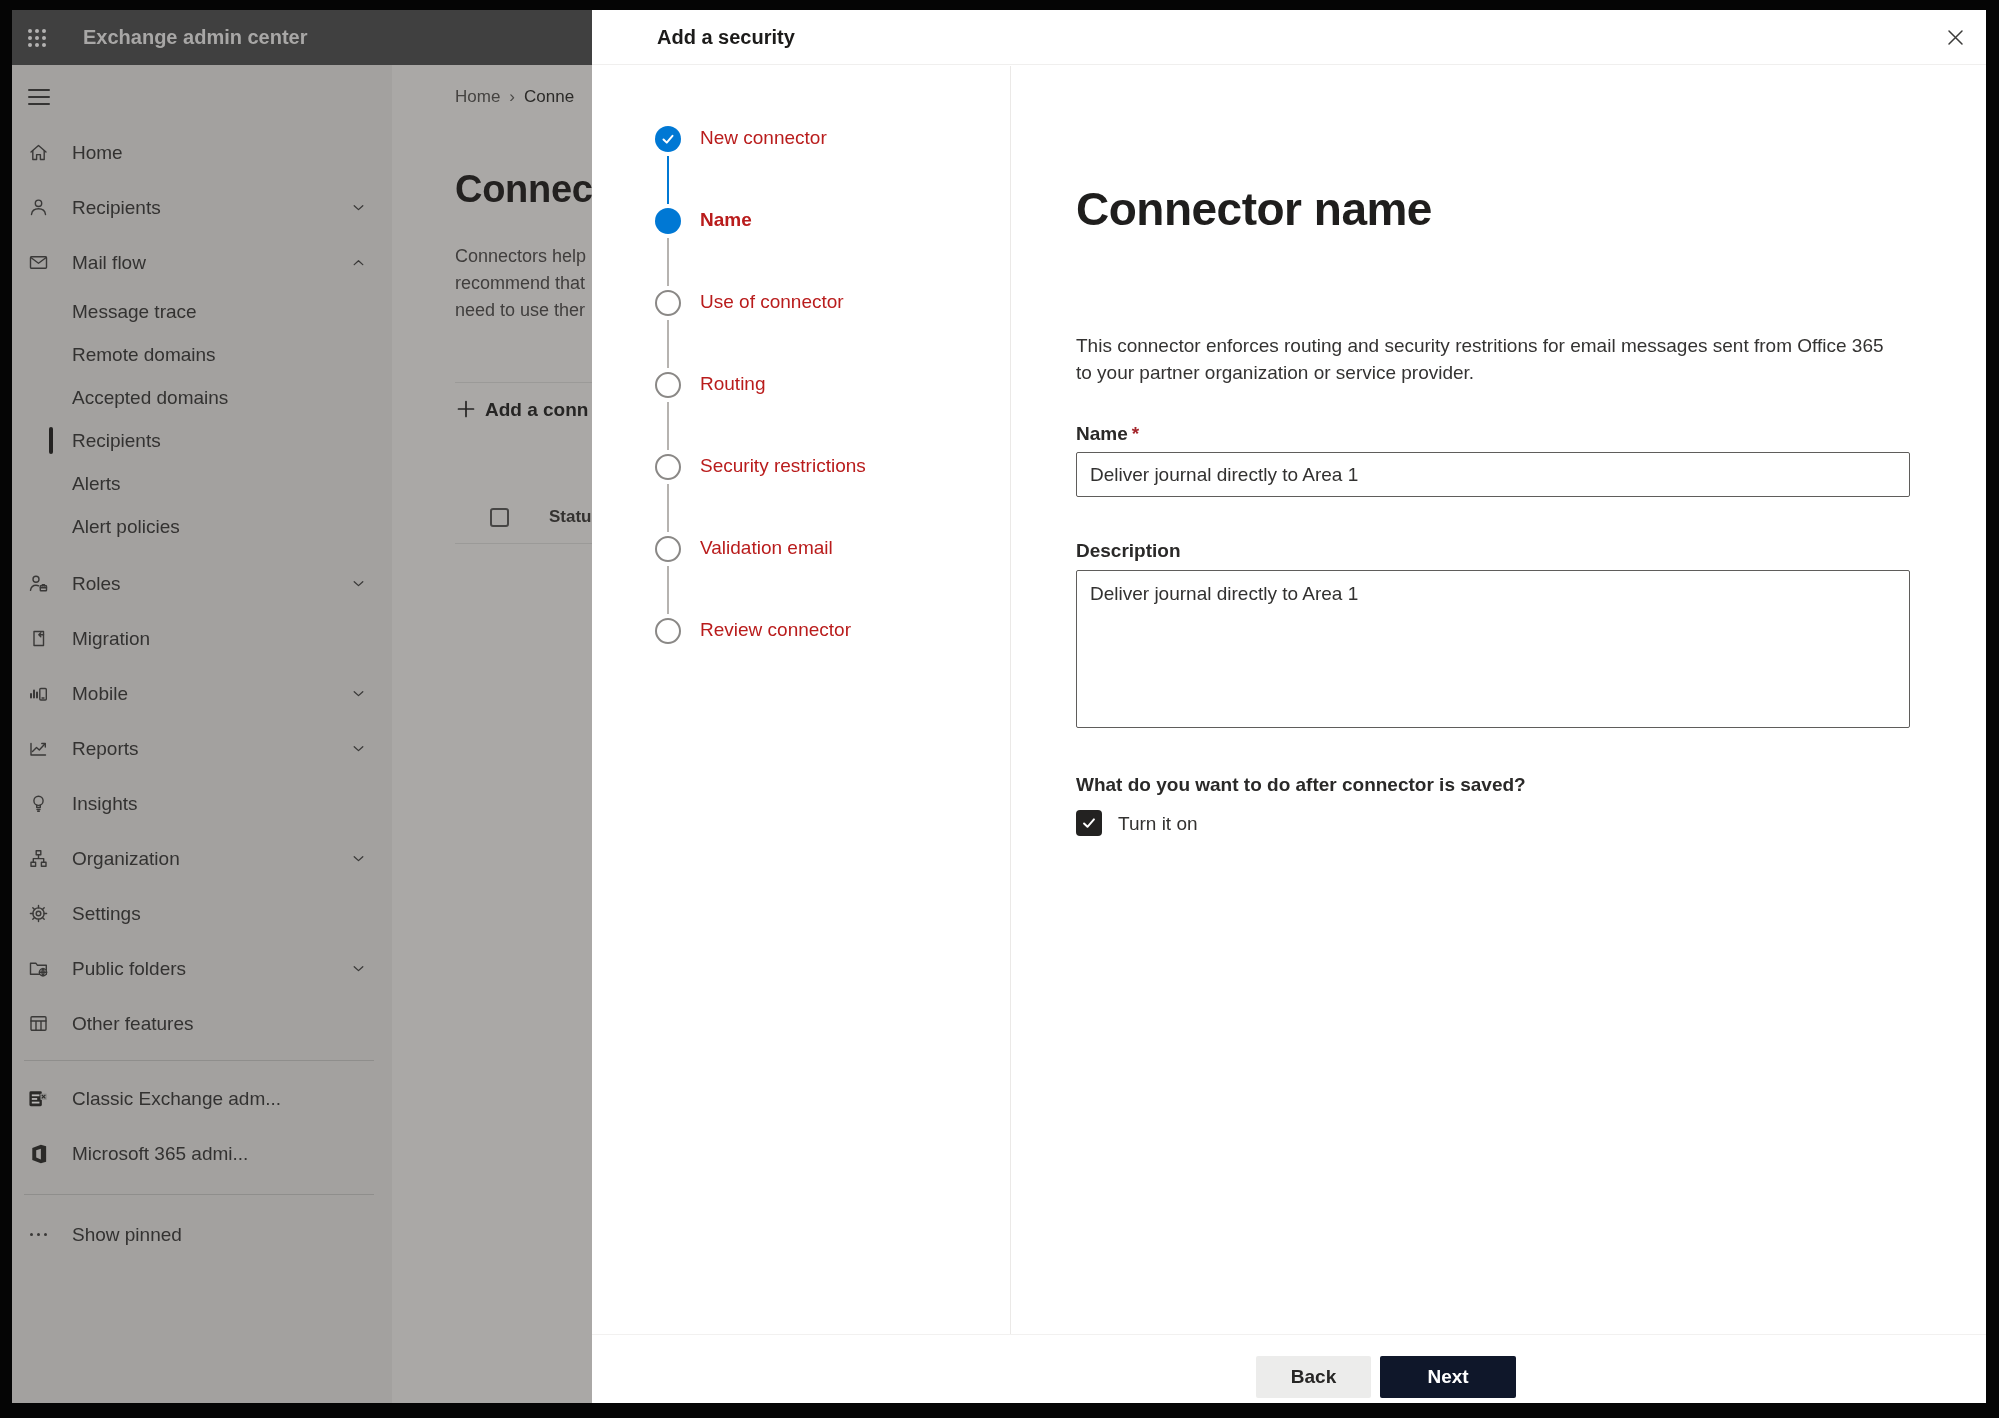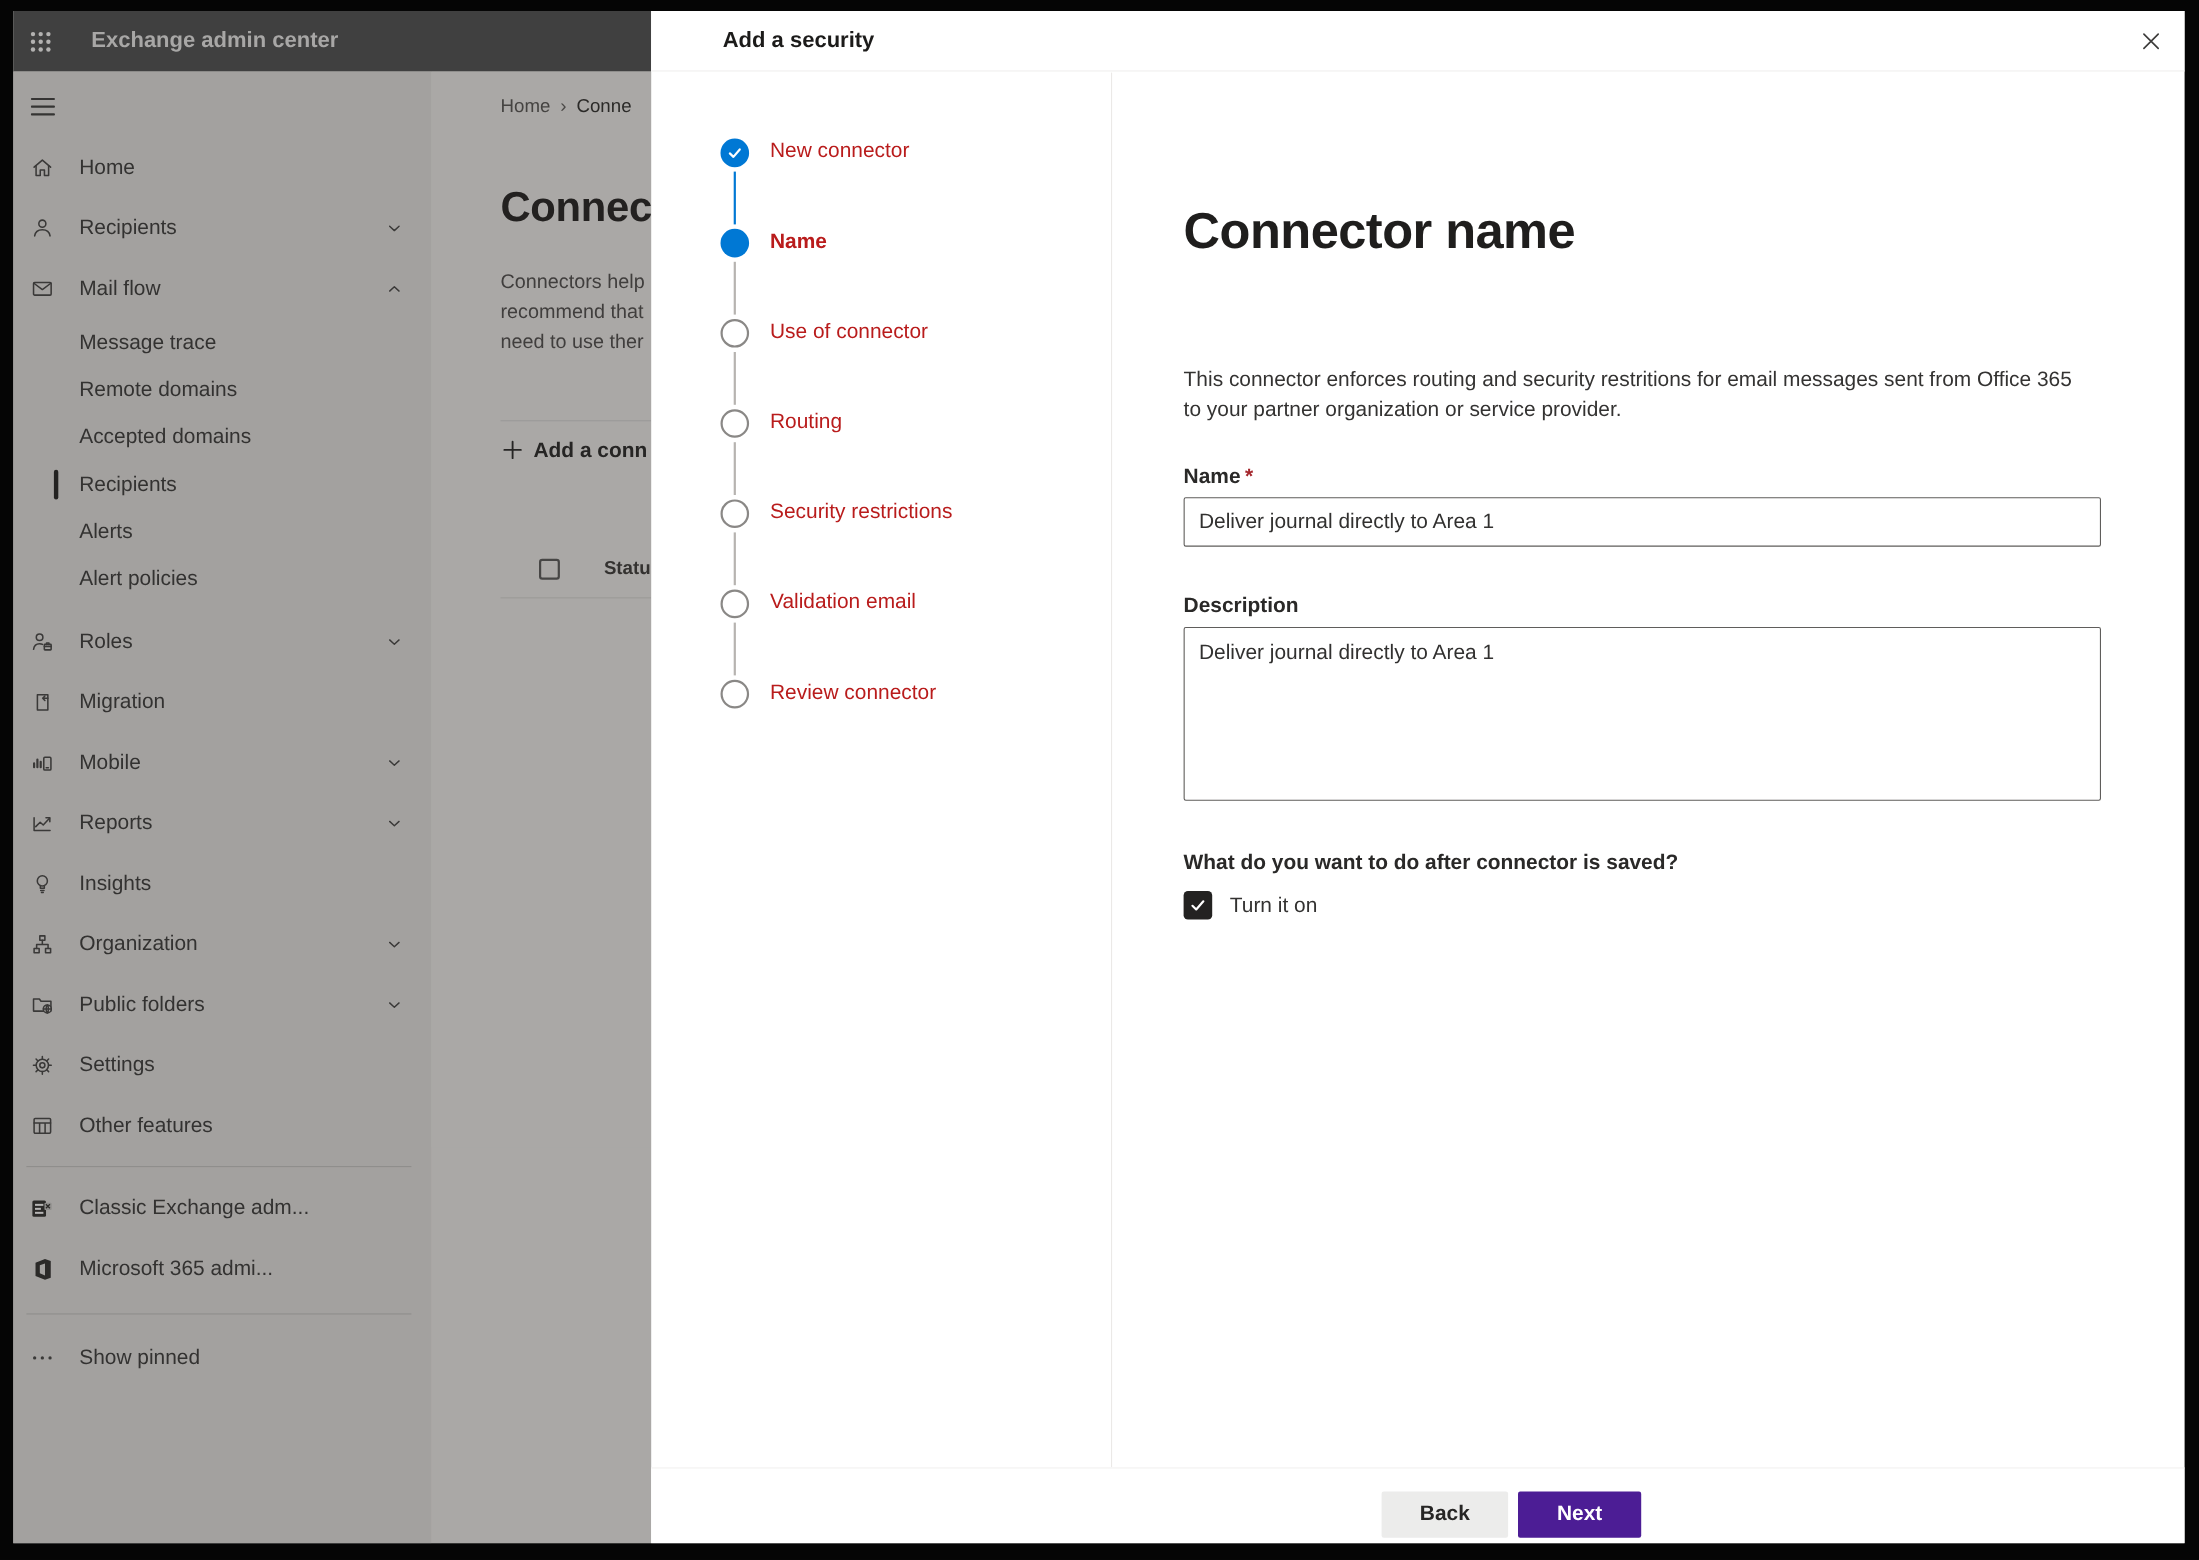--- a/index.html
+++ b/index.html
@@ -74,21 +74,21 @@
   .name-input{position:absolute;left:65px;top:386px;width:834px;height:45px;border:1px solid #5f5d5b;border-radius:2px;background:#fff;font-family:"Liberation Sans",sans-serif;font-size:19px;color:#323130;padding:0 13px;outline:none;}
   .desc-label{top:474px;}
   .desc-input{position:absolute;left:65px;top:504px;width:834px;height:158px;border:1px solid #5f5d5b;border-radius:2px;background:#fff;font-family:"Liberation Sans",sans-serif;font-size:19px;color:#323130;padding:11px 13px;resize:none;outline:none;line-height:24px;}
   .question-label{top:708px;}
   .turn-check{position:absolute;left:65px;top:744px;width:26px;height:26px;background:#232221;border-radius:4px;display:flex;align-items:center;justify-content:center;cursor:pointer;}
   .turn-label{position:absolute;left:107px;top:747px;font-size:19px;color:#333231;white-space:nowrap;}
 
   .modal-footer{position:absolute;left:0;bottom:0;right:0;height:69px;background:#fff;border-top:1px solid #f2f1f0;}
   .btn{position:absolute;top:21px;height:42px;border:none;border-radius:2px;font-family:"Liberation Sans",sans-serif;font-size:19px;font-weight:600;cursor:pointer;}
   .btn-back{left:664px;width:115px;background:#ececeb;color:#272625;}
-  .btn-next{left:788px;width:112px;background:#4c1d95;color:#fff;}
+  .btn-next{left:788px;width:136px;background:#0f172a;color:#fff;}
 
   svg{display:block;}
   .stroke-ic{stroke:#3a3938;fill:none;stroke-width:1.4;stroke-linecap:round;stroke-linejoin:round;}
 </style>
 </head>
 <body>
 
 <div class="canvas">
   <div class="screen">
 
@@ -269,42 +269,42 @@
           <span class="chev">
             <svg width="15" height="15" viewBox="0 0 21 21" class="stroke-ic" style="stroke-width:1.8">
                 <path d="M4.5 8 L10.5 13.5 L16.5 8"></path>
               </svg>
           </span>
         </div>
 
         <div class="nav-item top">
           <span class="ic">
             <svg width="21" height="21" viewBox="0 0 21 21" class="stroke-ic">
+                <circle cx="10.5" cy="10.5" r="2.3"></circle>
+                <circle cx="10.5" cy="10.5" r="5.6"></circle>
+                <path d="M16.1 10.5 H18.6 M14.46 14.46 L16.2 16.2 M10.5 16.1 V18.6 M6.54 14.46 L4.8 16.2 M4.9 10.5 H2.4 M6.54 6.54 L4.8 4.8 M10.5 4.9 V2.4 M14.46 6.54 L16.2 4.8"></path>
+              </svg>
+          </span>
+          <span class="lbl">Settings</span>
+        </div>
+
+        <div class="nav-item top">
+          <span class="ic">
+            <svg width="21" height="21" viewBox="0 0 21 21" class="stroke-ic">
                 <path d="M2.5 5.2 H7.8 L9.3 7.2 H18.3 V16.2 H2.5 Z"></path>
                 <circle cx="15" cy="14.2" r="3.6" fill="#a3a19f"></circle>
                 <path d="M11.4 14.2 H18.6 M15 10.6 C16.4 11.8 16.4 16.6 15 17.8 M15 10.6 C13.6 11.8 13.6 16.6 15 17.8"></path>
               </svg>
           </span>
           <span class="lbl">Public folders</span>
           <span class="chev">
             <svg width="15" height="15" viewBox="0 0 21 21" class="stroke-ic" style="stroke-width:1.8">
                 <path d="M4.5 8 L10.5 13.5 L16.5 8"></path>
               </svg>
           </span>
-        </div>
-
-        <div class="nav-item top">
-          <span class="ic">
-            <svg width="21" height="21" viewBox="0 0 21 21" class="stroke-ic">
-                <circle cx="10.5" cy="10.5" r="2.3"></circle>
-                <circle cx="10.5" cy="10.5" r="5.6"></circle>
-                <path d="M16.1 10.5 H18.6 M14.46 14.46 L16.2 16.2 M10.5 16.1 V18.6 M6.54 14.46 L4.8 16.2 M4.9 10.5 H2.4 M6.54 6.54 L4.8 4.8 M10.5 4.9 V2.4 M14.46 6.54 L16.2 4.8"></path>
-              </svg>
-          </span>
-          <span class="lbl">Settings</span>
         </div>
 
         <div class="nav-item top">
           <span class="ic">
             <svg width="21" height="21" viewBox="0 0 21 21" class="stroke-ic">
                 <rect x="3" y="3.8" width="15" height="13.4" rx="1"></rect>
                 <path d="M3 8 H18 M8 8 V17.2 M13 8 V17.2"></path>
               </svg>
           </span>
           <span class="lbl">Other features</span>

